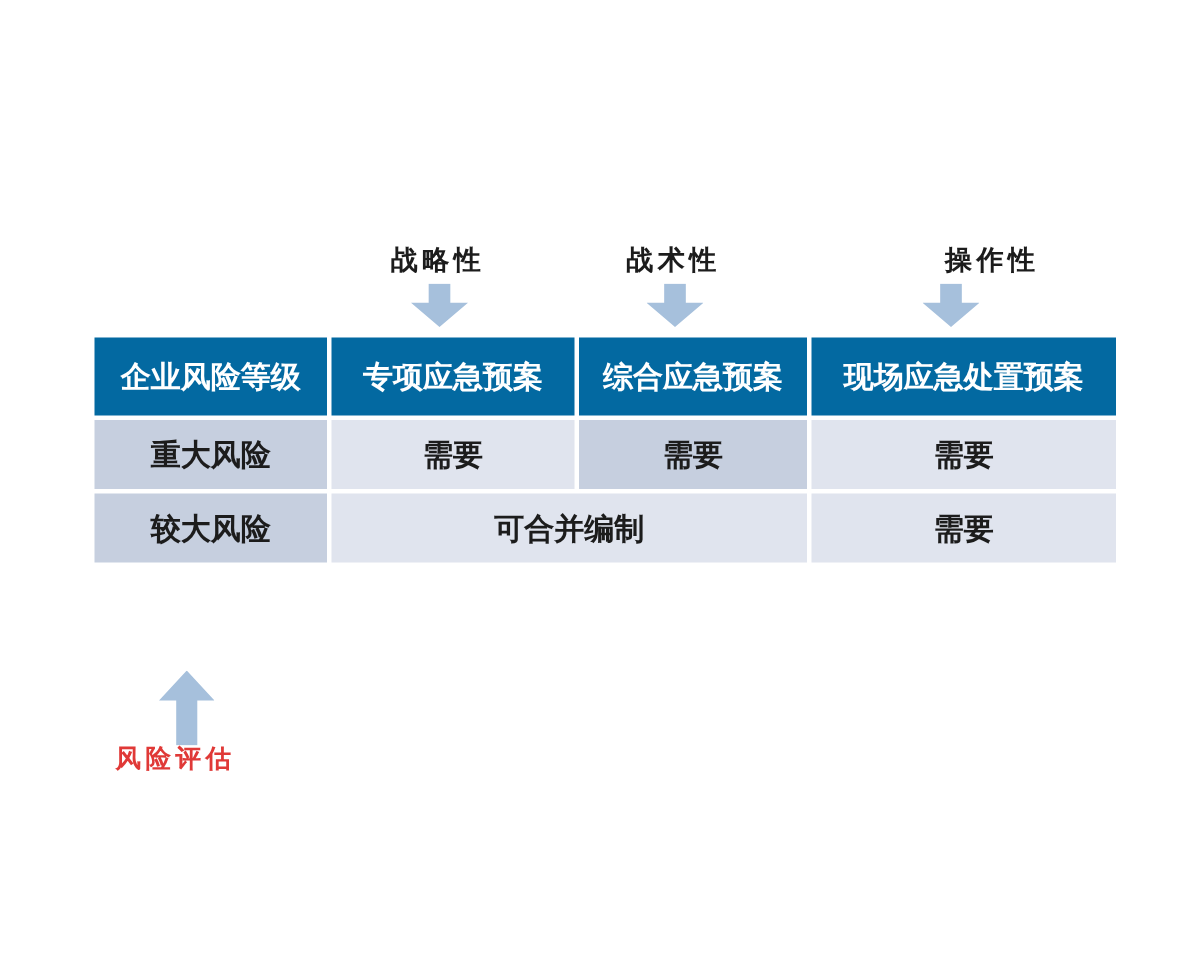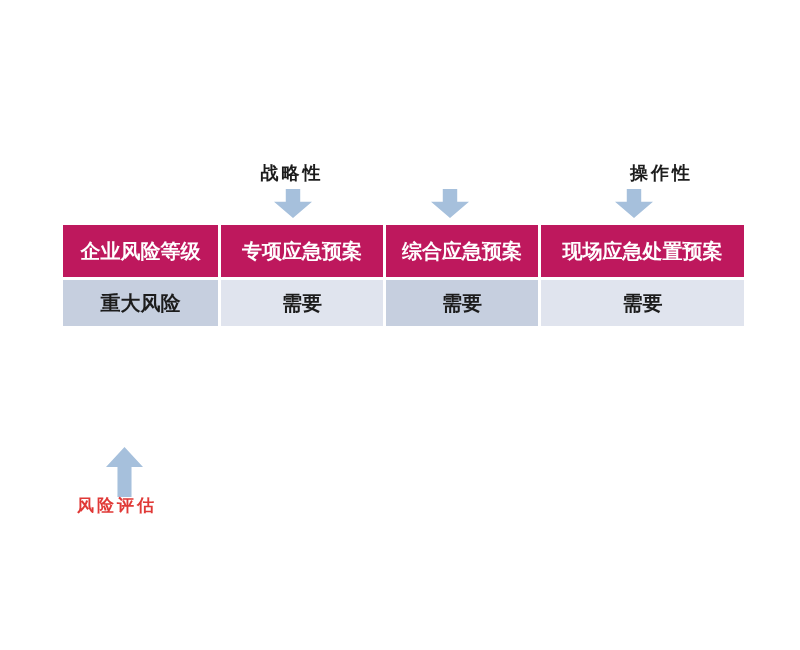--- a/index.html
+++ b/index.html
@@ -70,21 +70,21 @@
   table.plan-table col.c4 { width: 203px; }
 
   table.plan-table th, table.plan-table td {
     text-align: center;
     vertical-align: middle;
     font-weight: 700;
     padding: 0;
   }
   tr.head-row th {
     height: 52px;
-    background: #be185d;
+    background: #0369a1;
     color: #ffffff;
     font-size: 20px;
   }
   tr.data-row th, tr.data-row td {
     height: 46px;
     font-size: 20px;
     color: #1c1c1c;
   }
   tr.data-row th.level-cell { background: #c6cfdf; }
   td.cell-light { background: #e0e4ee; }
@@ -100,20 +100,21 @@
     color: #e03937;
     letter-spacing: 3px;
   }
 </style>
 </head>
 <body>
 
 <div class="canvas">
 
   <div class="top-label l1">战略性</div>
+  <div class="top-label l2">战术性</div>
   <div class="top-label l3">操作性</div>
 
   <div class="arrow-down a1"></div>
   <div class="arrow-down a2"></div>
   <div class="arrow-down a3"></div>
 
   <table class="plan-table">
     <colgroup>
       <col class="c1">
         <col class="c2">
@@ -126,19 +127,24 @@
       <th>专项应急预案</th>
       <th>综合应急预案</th>
       <th>现场应急处置预案</th>
     </tr>
     <tr class="data-row">
       <th class="level-cell">重大风险</th>
       <td class="cell-light">需要</td>
       <td class="cell-shaded">需要</td>
       <td class="cell-light">需要</td>
     </tr>
+    <tr class="data-row">
+      <th class="level-cell">较大风险</th>
+      <td class="cell-light" colspan="2">可合并编制</td>
+      <td class="cell-light">需要</td>
+    </tr>
   </tbody>
     </table>
 
   <div class="arrow-up"></div>
   <div class="bottom-label">风险评估</div>
 
 </div>
 
 </body></html>

